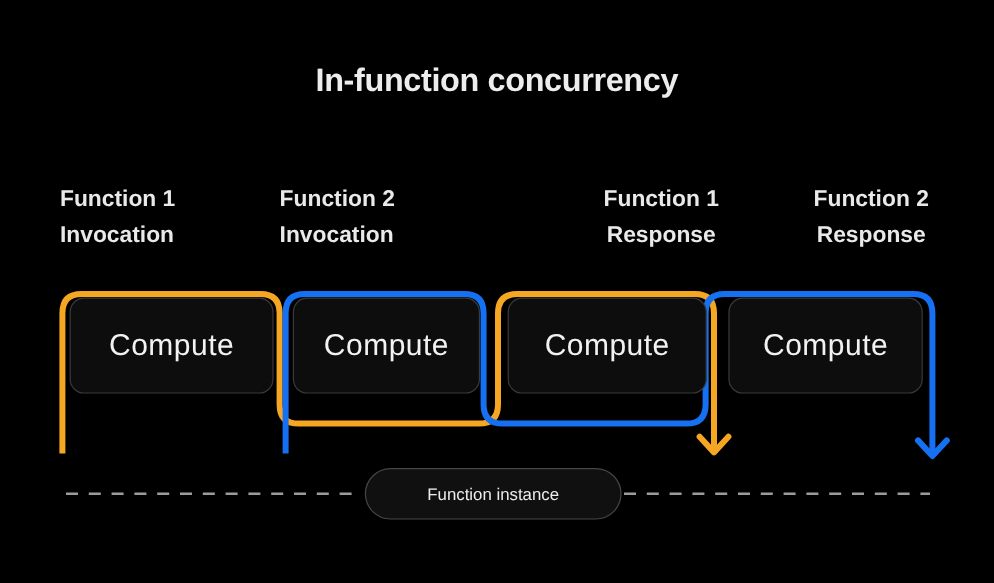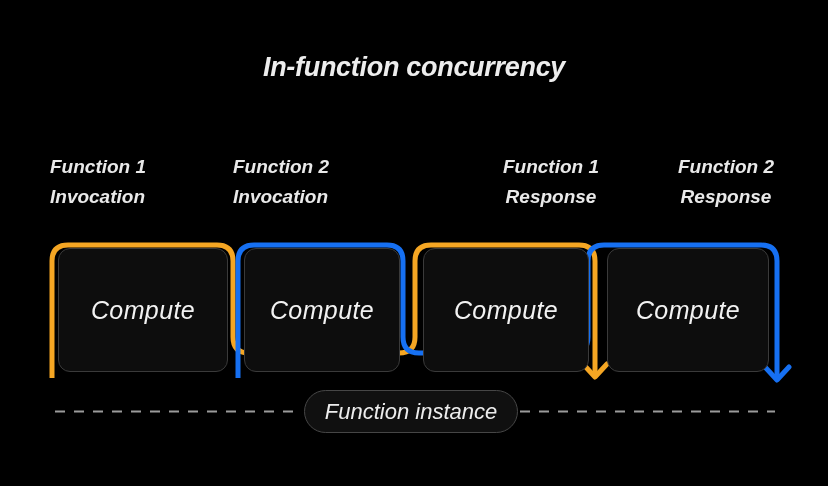--- a/index.html
+++ b/index.html
@@ -7,21 +7,20 @@
     padding: 0;
     background: #000000;
   }
   .canvas {
     position: relative;
     width: 828px;
     height: 486px;
     background: #000000;
     overflow: hidden;
     font-family: "Liberation Sans", sans-serif;
-    font-style: italic;
   }
   .title {
     position: absolute;
     top: 52px;
     left: 0;
     width: 828px;
     text-align: center;
     font-size: 27px;
     font-weight: 700;
     letter-spacing: -0.3px;
@@ -41,21 +40,21 @@
   .col-label.center-3 { left: 495px; width: 112px; text-align: center; }
   .col-label.center-4 { left: 670px; width: 112px; text-align: center; }
   .flow-svg {
     position: absolute;
     left: 0;
     top: 0;
   }
   .compute-box {
     position: absolute;
     top: 248px;
-    height: 124px;
+    height: 80px;
     box-sizing: border-box;
     background: #0D0D0D;
     border: 1px solid #3A3A3A;
     border-radius: 12px;
     display: flex;
     align-items: center;
     justify-content: center;
     font-size: 25px;
     font-weight: 400;
     letter-spacing: 0.4px;
@@ -71,21 +70,21 @@
     top: 390px;
     width: 214px;
     height: 43px;
     box-sizing: border-box;
     background: #101010;
     border: 1px solid #464646;
     border-radius: 22px;
     display: flex;
     align-items: center;
     justify-content: center;
-    font-size: 22px;
+    font-size: 14px;
     color: #EDEDED;
     white-space: nowrap;
   }
 </style>
 </head>
 <body>
 
 <div class="canvas">
 
   <div class="title">In-function concurrency</div>

